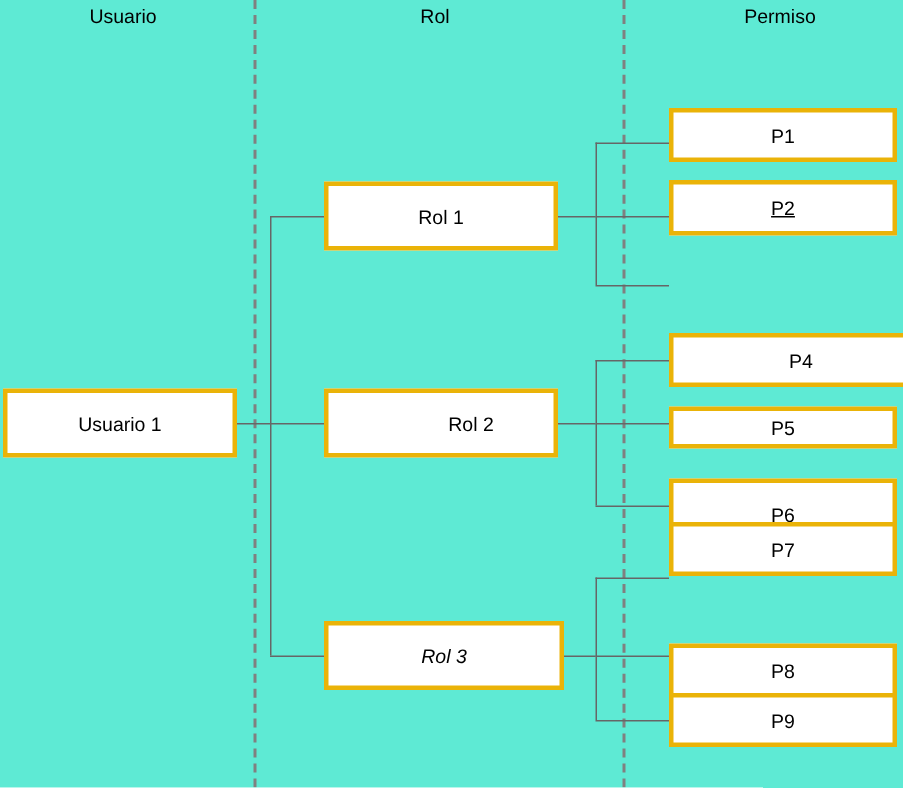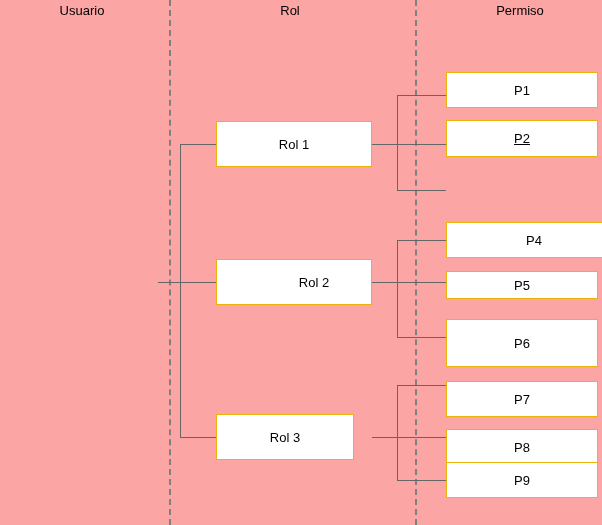--- a/index.html
+++ b/index.html
@@ -9,21 +9,21 @@
     background: #ffffff;
   }
   body {
     font-family: "Liberation Sans", "DejaVu Sans", sans-serif;
     color: #000000;
   }
   #diagram-root {
     position: relative;
     width: 602px;
     height: 525px;
-    background: #fca5a5;
+    background: #5eead4;
     overflow: hidden;
   }
 
   
   .col-header {
     position: absolute;
     top: 3px;
     font-size: 13px;
     line-height: 16px;
     color: #000000;
@@ -39,21 +39,21 @@
     width: 0;
     height: 525px;
     border-left: 2px dashed #808080;
   }
 
   
   .node-box {
     position: absolute;
     box-sizing: border-box;
     background: #ffffff;
-    border: 1px solid #eab308;
+    border: 3px solid #eab308;
     display: flex;
     align-items: center;
     justify-content: center;
   }
   .node-label {
     font-size: 13px;
     line-height: 15px;
     color: #000000;
     white-space: nowrap;
     text-align: center;
@@ -100,47 +100,50 @@
   <div class="conn-h" id="c-branch_p1" style="left: 397px; top: 95px; width: 49px;"></div>
   <div class="conn-h" id="c-branch_p2" style="left: 397px; top: 144px; width: 49px;"></div>
   <div class="conn-h" id="c-branch_p3" style="left: 397px; top: 190px; width: 49px;"></div>
   <div class="conn-h" id="c-branch_p4" style="left: 397px; top: 240px; width: 49px;"></div>
   <div class="conn-h" id="c-branch_p5" style="left: 397px; top: 282px; width: 49px;"></div>
   <div class="conn-h" id="c-branch_p6" style="left: 397px; top: 337px; width: 49px;"></div>
   <div class="conn-h" id="c-branch_p7" style="left: 397px; top: 385px; width: 49px;"></div>
   <div class="conn-h" id="c-branch_p8" style="left: 397px; top: 437px; width: 49px;"></div>
   <div class="conn-h" id="c-branch_p9" style="left: 397px; top: 480px; width: 49px;"></div>
 
+  <div class="node-box" id="box-usuario-1" style="left: 2px; top: 259px; width: 156px; height: 46px;">
+    <span class="node-label">Usuario 1</span>
+  </div>
 
   <div class="node-box" id="box-rol-1" style="left: 216px; top: 121px; width: 156px; height: 46px;">
     <span class="node-label">Rol 1</span>
   </div>
   <div class="node-box" id="box-rol-2" style="left: 216px; top: 259px; width: 156px; height: 46px; padding-left: 40px;">
     <span class="node-label">Rol 2</span>
   </div>
-  <div class="node-box" id="box-rol-3" style="left: 216px; top: 414px; width: 138px; height: 46px;">
+  <div class="node-box" id="box-rol-3" style="left: 216px; top: 414px; width: 160px; height: 46px; font-style: italic;">
     <span class="node-label">Rol 3</span>
   </div>
 
   <div class="node-box" id="box-p1" style="left: 446px; top: 72px; width: 152px; height: 36px;">
     <span class="node-label">P1</span>
   </div>
   <div class="node-box" id="box-p2" style="left: 446px; top: 120px; width: 152px; height: 37px; text-decoration: underline;">
     <span class="node-label">P2</span>
   </div>
   <div class="node-box" id="box-p4" style="left: 446px; top: 222px; width: 176px; height: 36px;">
     <span class="node-label">P4</span>
   </div>
   <div class="node-box" id="box-p5" style="left: 446px; top: 271px; width: 152px; height: 28px;">
     <span class="node-label">P5</span>
   </div>
   <div class="node-box" id="box-p6" style="left: 446px; top: 319px; width: 152px; height: 48px;">
     <span class="node-label">P6</span>
   </div>
-  <div class="node-box" id="box-p7" style="left: 446px; top: 381px; width: 152px; height: 36px; align-items: center;">
+  <div class="node-box" id="box-p7" style="left: 446px; top: 348px; width: 152px; height: 36px; align-items: center;">
     <span class="node-label">P7</span>
   </div>
   <div class="node-box" id="box-p8" style="left: 446px; top: 429px; width: 152px; height: 36px;">
     <span class="node-label">P8</span>
   </div>
   <div class="node-box" id="box-p9" style="left: 446px; top: 462px; width: 152px; height: 36px;">
     <span class="node-label">P9</span>
   </div>
 
 </div>

